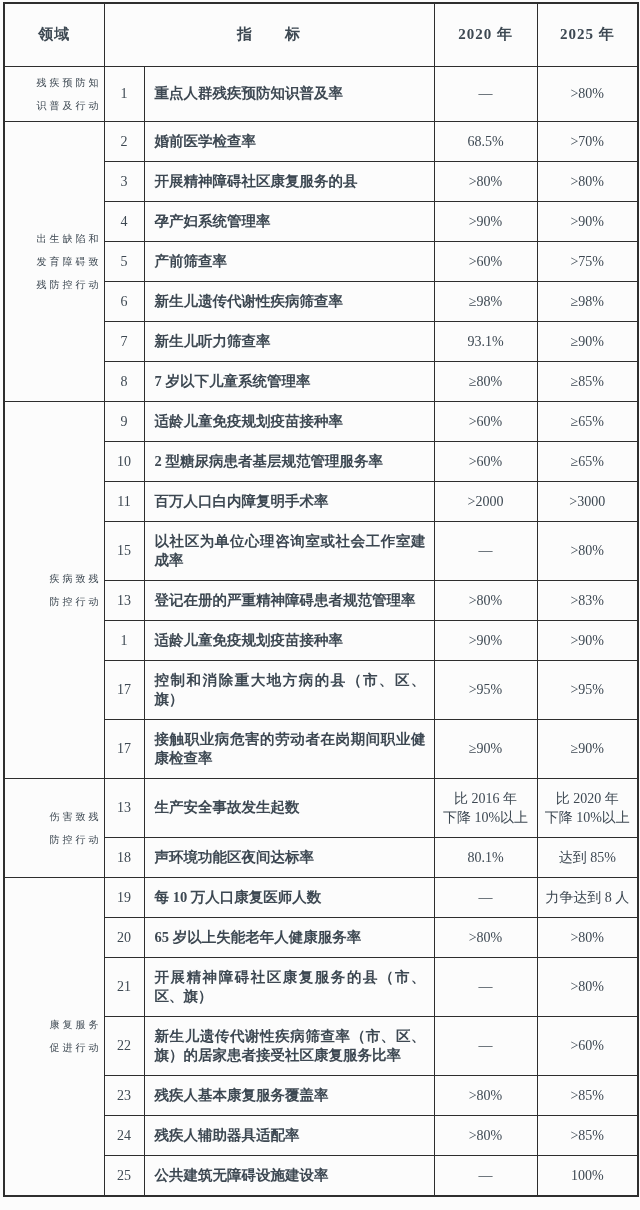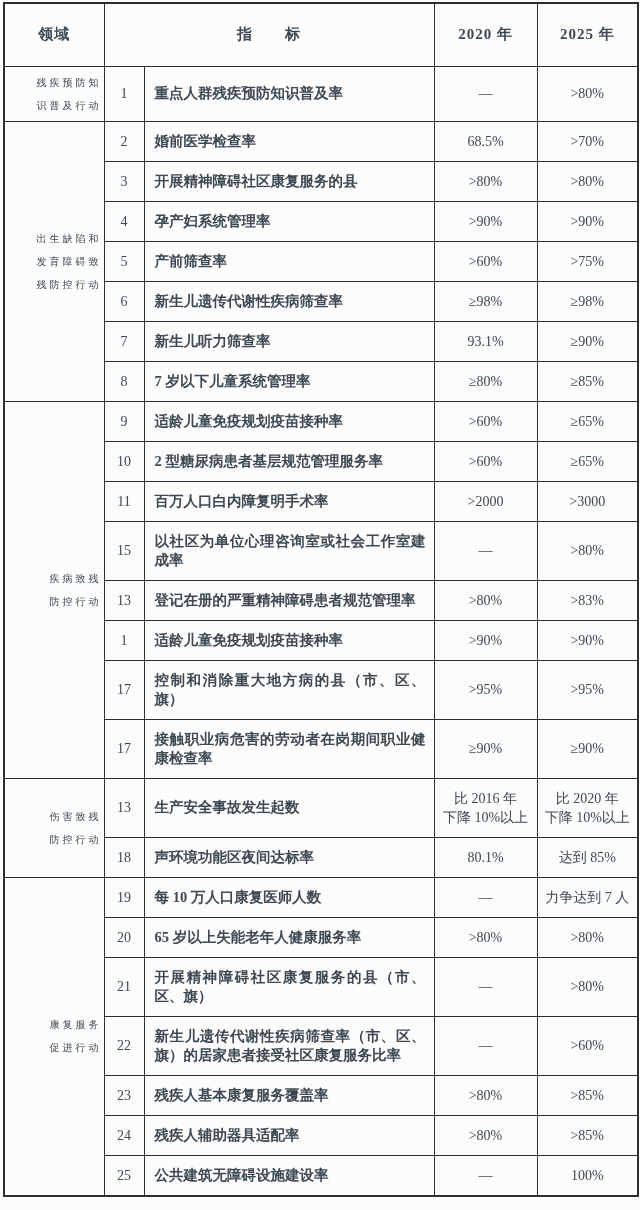--- a/index.html
+++ b/index.html
@@ -210,21 +210,21 @@
           <td class="indicator-cell">声环境功能区夜间达标率</td>
           <td class="value-cell">80.1%</td>
           <td class="value-cell">达到 85%</td>
         </tr>
         <tr>
           <td class="field-cell" rowspan="7">康复服务
 促进行动</td>
           <td class="no-cell">19</td>
           <td class="indicator-cell">每 10 万人口康复医师人数</td>
           <td class="value-cell">—</td>
-          <td class="value-cell">力争达到 7 人</td>
+          <td class="value-cell">力争达到 8 人</td>
         </tr>
         <tr>
           <td class="no-cell">20</td>
           <td class="indicator-cell">65 岁以上失能老年人健康服务率</td>
           <td class="value-cell">&gt;80%</td>
           <td class="value-cell">&gt;80%</td>
         </tr>
         <tr>
           <td class="no-cell">21</td>
           <td class="indicator-cell">开展精神障碍社区康复服务的县（市、区、旗）</td>

